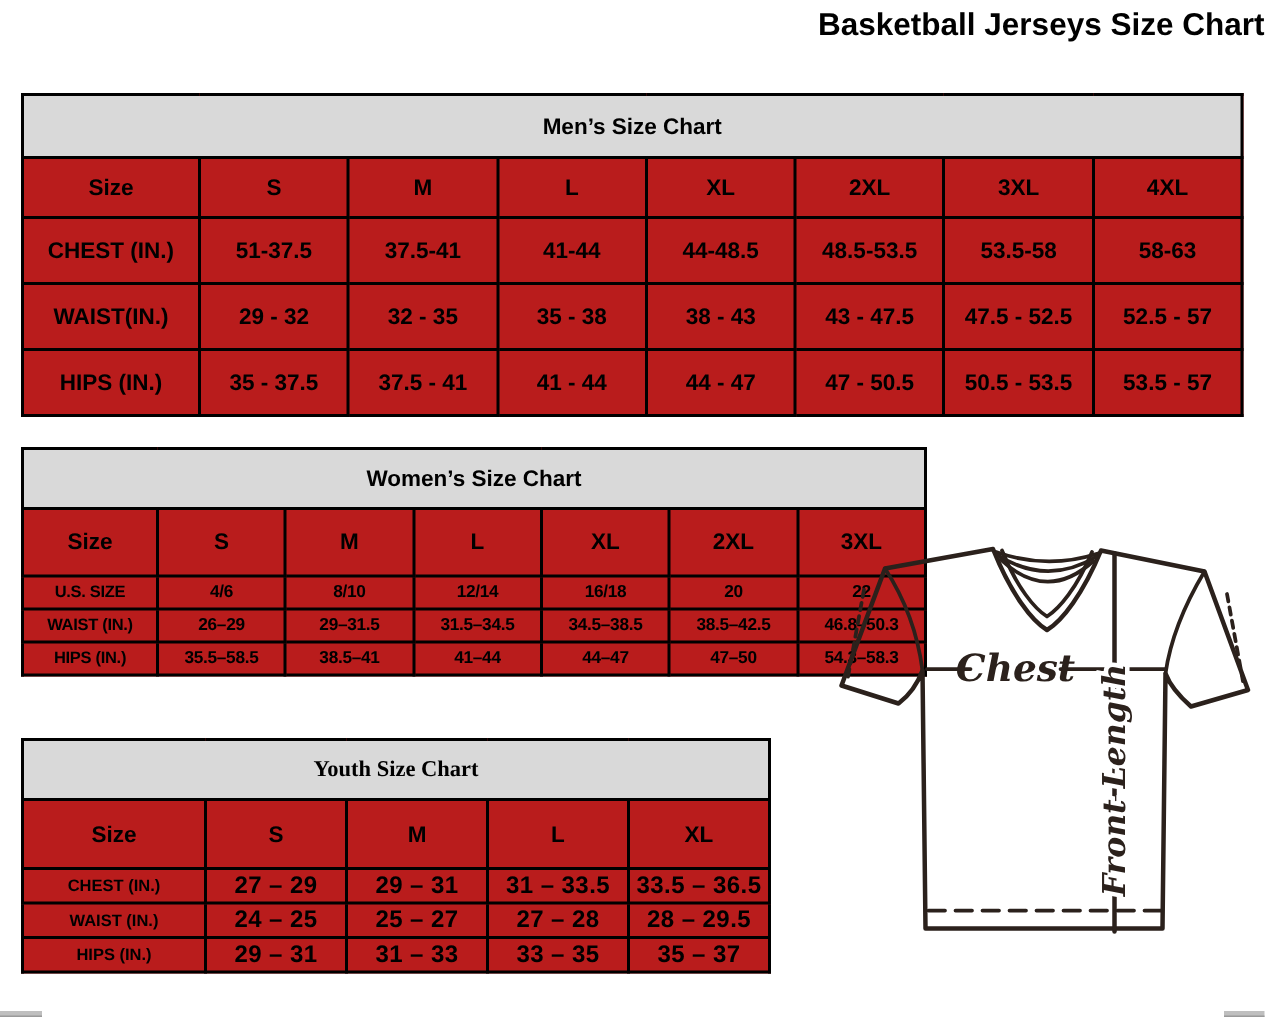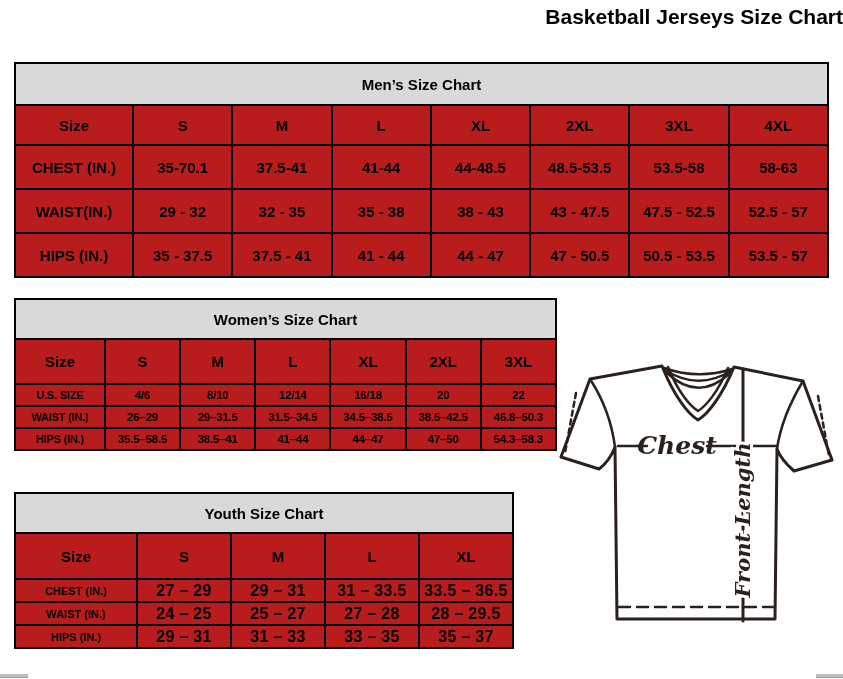--- a/index.html
+++ b/index.html
@@ -23,32 +23,32 @@
   tr.title-row td{background:#d9d9d9;font-size:15px;}
   
   #men-table{left:14px;top:62px;width:815px;}
   #men-table col.first{width:118px;}
   #men-table tr.title-row{height:42px;}
   #men-table tr.header-row{height:40px;}
   #men-table tr.header-row td{font-size:15px;}
   #men-table tr.data-row{height:44px;}
   #men-table tr.data-row td{font-size:15px;}
   
-  #women-table{left:14px;top:298px;width:543px;}
+  #women-table{left:14px;top:298px;width:604px;}
   #women-table col.first{width:90px;}
   #women-table tr.title-row{height:40px;}
   #women-table tr.header-row{height:45px;}
   #women-table tr.header-row td{font-size:15px;}
   #women-table tr.data-row{height:22px;}
   #women-table tr.data-row td{font-size:11.5px;letter-spacing:-0.2px;}
   #women-table tr.data-row td.row-label{font-size:11px;}
   
   #youth-table{left:14px;top:492px;width:500px;}
   #youth-table col.first{width:122px;}
-  #youth-table tr.title-row{height:40px;}
+  #youth-table tr.title-row{height:40px;font-family:Liberation Serif, serif;}
   #youth-table tr.header-row{height:46px;}
   #youth-table tr.header-row td{font-size:15px;}
   #youth-table tr.data-row{height:23px;}
   #youth-table tr.data-row td{font-size:16px;letter-spacing:0.3px;}
   #youth-table tr.data-row td.row-label{font-size:11px;letter-spacing:0;}
   
   .jersey-wrap{position:absolute;left:556px;top:360px;width:284px;height:272px;}
   .jersey-wrap svg{display:block;}
   .measure-label{
     font-family:"DejaVu Serif","Liberation Serif",serif;
@@ -84,21 +84,21 @@
         <td>S</td>
         <td>M</td>
         <td>L</td>
         <td>XL</td>
         <td>2XL</td>
         <td>3XL</td>
         <td>4XL</td>
       </tr>
       <tr class="data-row">
         <td class="row-label">CHEST (IN.)</td>
-        <td>35-70.1</td>
+        <td>51-37.5</td>
         <td>37.5-41</td>
         <td>41-44</td>
         <td>44-48.5</td>
         <td>48.5-53.5</td>
         <td>53.5-58</td>
         <td>58-63</td>
       </tr>
       <tr class="data-row">
         <td class="row-label">WAIST(IN.)</td>
         <td>29 - 32</td>

